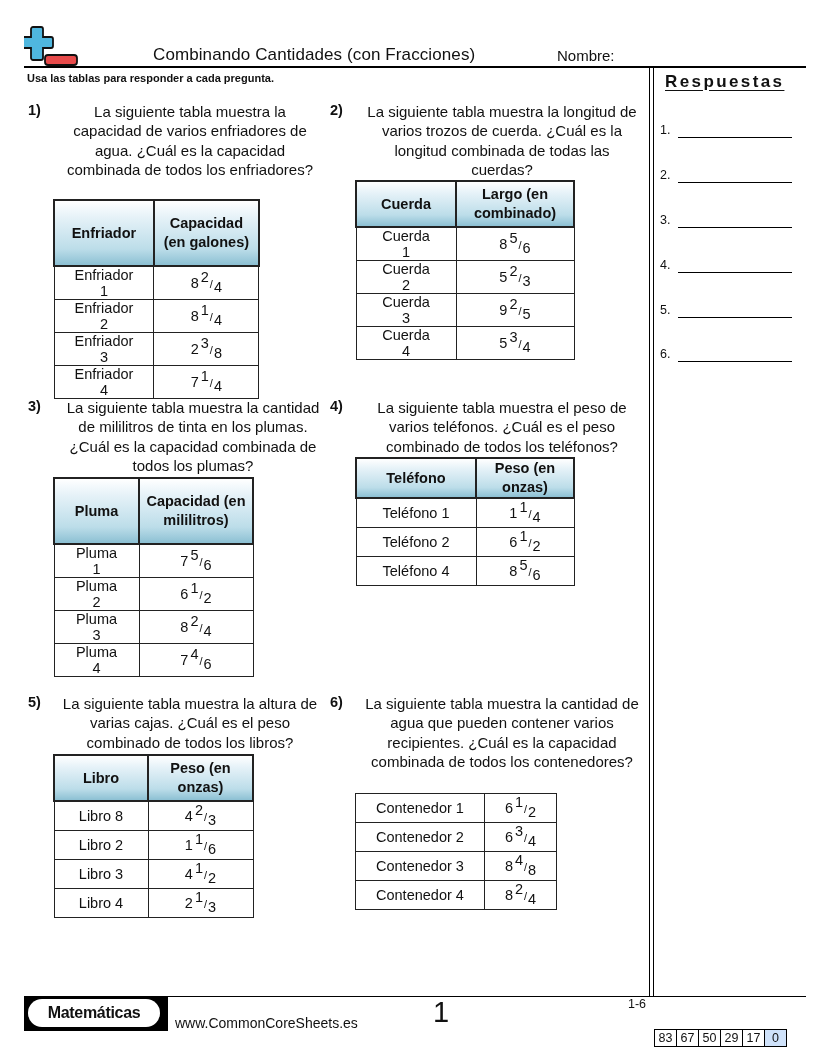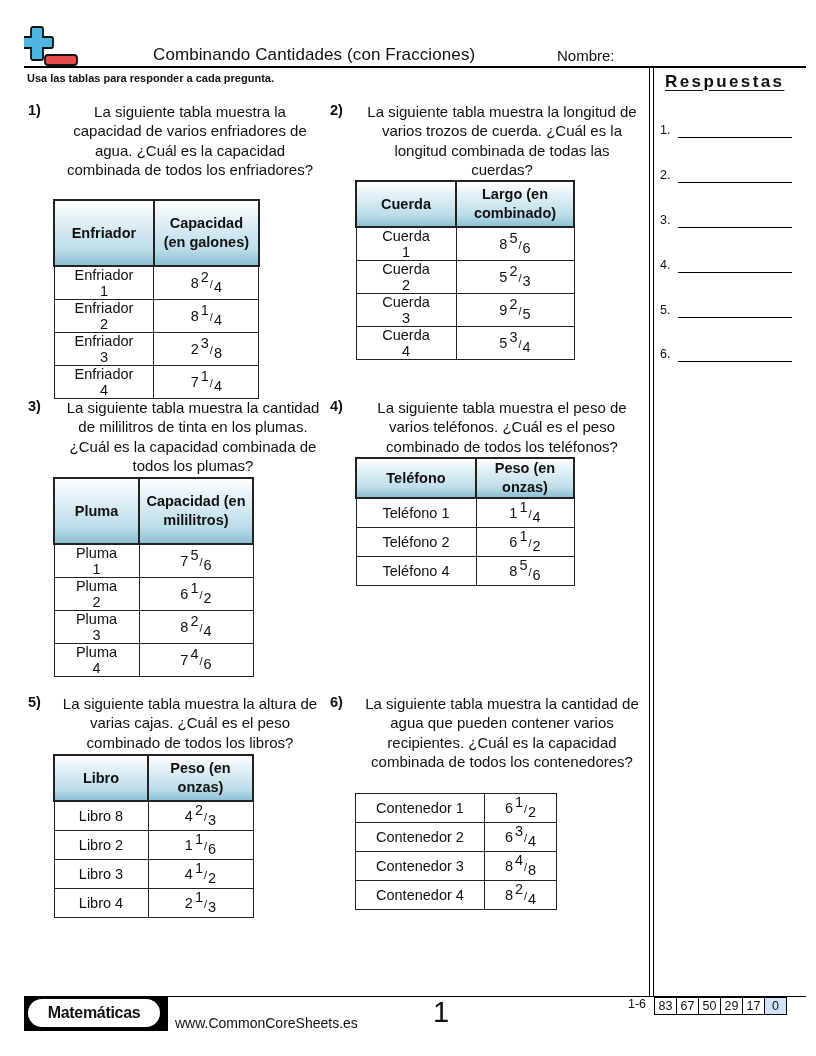--- a/index.html
+++ b/index.html
@@ -40,21 +40,21 @@
     .footer-rule { left: 24px; top: 996px; width: 782px; height: 0; border-top: 1.5px solid #000; }
     .brand-box { left: 24px; top: 996px; width: 144px; height: 35px; background: #000; }
     .brand-pill {
       left: 28px; top: 999px; width: 132px; height: 28px; background: #fff; border-radius: 15px;
       font-weight: bold; font-size: 16px; line-height: 28px; text-align: center; letter-spacing: -0.3px;
     }
     .site { left: 175px; top: 1015px; font-size: 14px; }
     .pagenum { left: 433px; top: 996px; font-size: 29px; }
     .range { left: 628px; top: 997px; font-size: 12.5px; }
     .scores { left: 655px; top: 997px; display: flex; }
-    .score { width: 21px; height: 16px; border: 1px solid #000; margin-left: -1px; font-size: 12.5px; text-align: center; line-height: 16px; }
+    .score { width: 21px; height: 16px; border: 1px solid #000; margin-left: -1px; font-size: 12.5px; text-align: center; line-height: 16px; margin-top: 32px; }
     .score.hl { background: #cfe2fa; }
   </style>
 </head>
 <body>
 
 <svg class="abs logo" viewBox="0 0 56 42">
   <path d="M9 2 h8 a2 2 0 0 1 2 2 v8 h8 a2 2 0 0 1 2 2 v7 a2 2 0 0 1 -2 2 h-8 v10 a2 2 0 0 1 -2 2 h-8 a2 2 0 0 1 -2 -2 v-10 h-8 a2 2 0 0 1 -2 -2 v-7 a2 2 0 0 1 2 -2 h8 v-8 a2 2 0 0 1 2 -2 z" fill="#4fb7df" stroke="#111" stroke-width="1.8"></path>
   <rect x="21" y="30" width="32" height="10" rx="3" fill="#e84b4b" stroke="#111" stroke-width="1.8"></rect>
 </svg>
 <div class="abs title">Combinando Cantidades (con Fracciones)</div>

